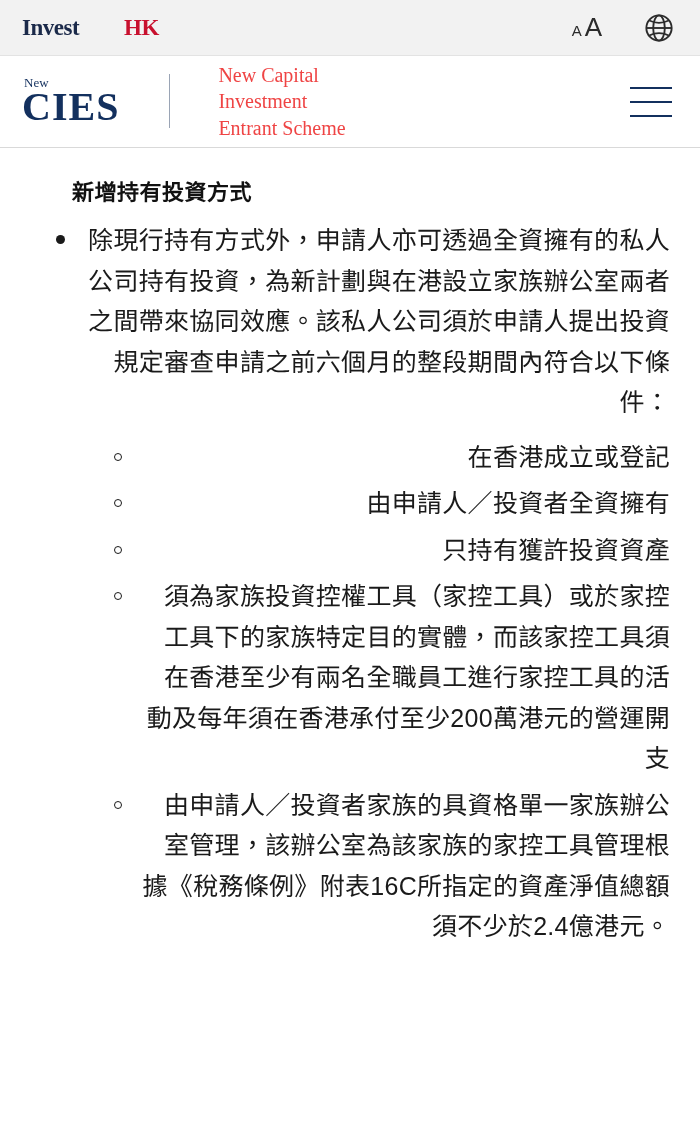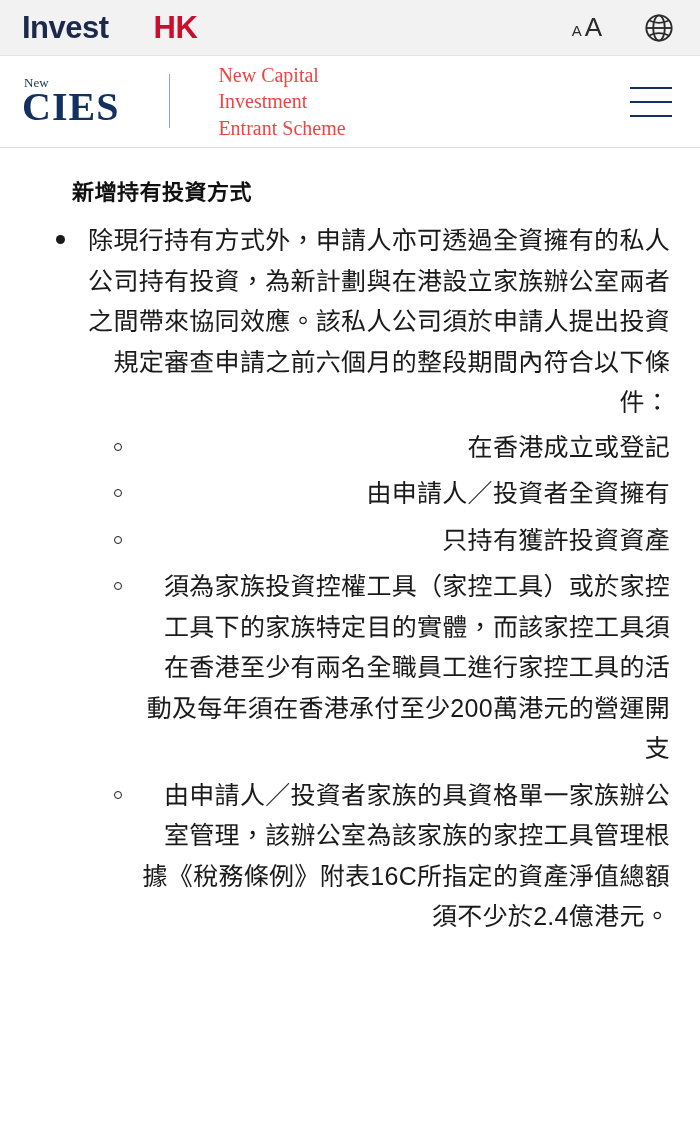--- a/index.html
+++ b/index.html
@@ -21,23 +21,23 @@
     background: #f2f2f2;
     border-bottom: 1px solid #e3e3e3;
     display: flex;
     align-items: center;
     padding: 0 22px;
     box-sizing: border-box;
   }
   .brand-invest {
     display: flex;
     align-items: flex-start;
-    font-family: Liberation Sans, sans-serif;
+    font-family: Liberation Serif, serif;
     font-weight: 700;
-    font-size: 31px;
+    font-size: 23px;
     letter-spacing: -0.5px;
     color: #1b2a4a;
   }
   .brand-invest .hk {
     color: #c8102e;
     margin-left: 45px;
   }
   .topbar-spacer { flex: 1 1 auto; }
 
   .font-size-ctrl {
@@ -151,21 +151,21 @@
     position: absolute;
     left: -26px;
     top: 15px;
     width: 9px;
     height: 9px;
     border-radius: 50%;
     background: #1a1a1a;
   }
   ul.level2 {
     list-style: none;
-    margin: 4px 0 0 0;
+    margin: 14px 0 0 0;
     padding: 0 0 0 58px;
   }
   ul.level2 > li {
     position: relative;
     font-size: 25px;
     line-height: 1.62;
     color: #1a1a1a;
     margin-bottom: 6px;
     letter-spacing: 0.3px;
   }

